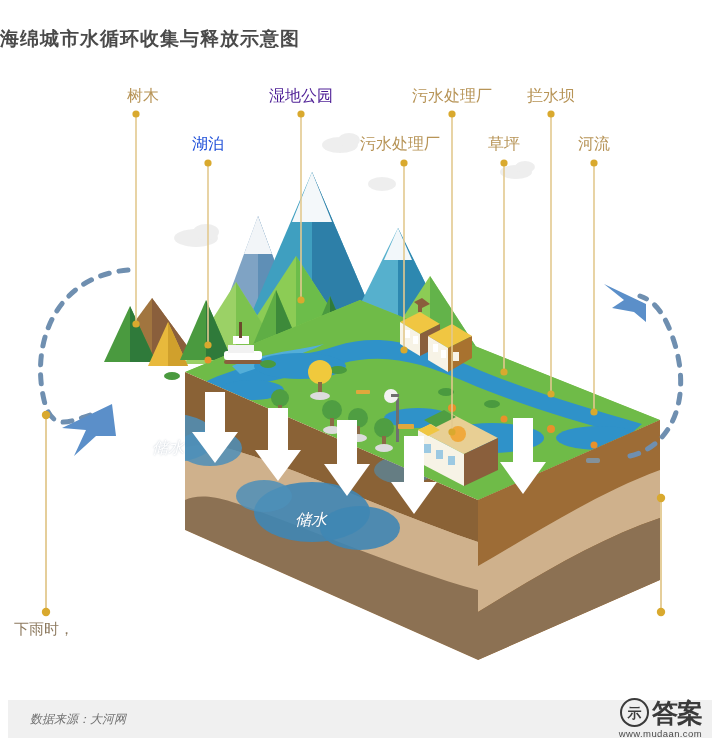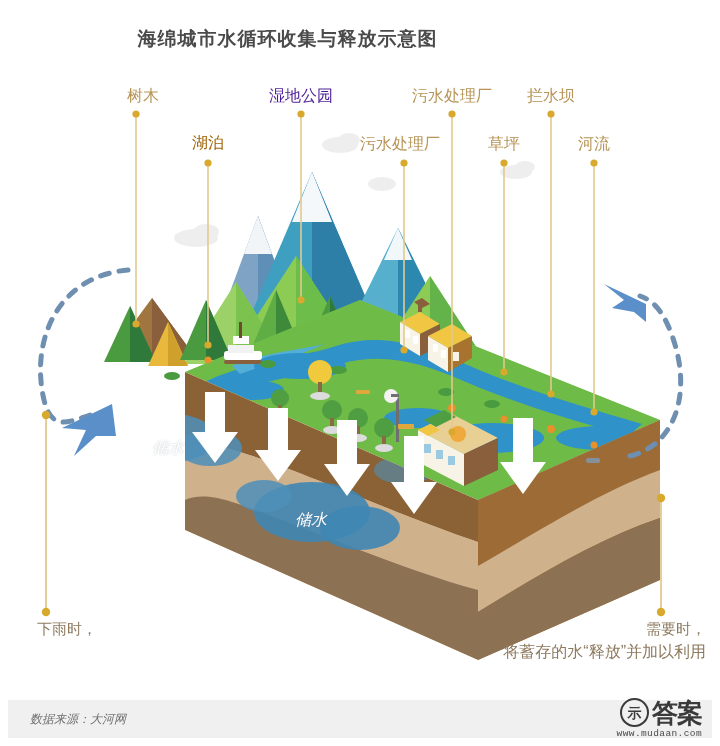--- a/index.html
+++ b/index.html
@@ -8,21 +8,20 @@
     background:#ffffff;
     font-family:"Liberation Sans","DejaVu Sans",sans-serif;
     overflow:hidden;
     position:relative;
   }
   #root{position:relative;width:720px;height:746px;}
 
   
   .title{
     position:absolute;left:0;top:26px;width:575px;
-    text-align:center;
     font-size:19px;font-weight:bold;color:#4a4a4a;
     letter-spacing:1px;
   }
 
   
   .scene{position:absolute;left:0;top:0;width:720px;height:700px;}
 
   
   .lbl{
     position:absolute;
@@ -31,21 +30,20 @@
     line-height:1;
   }
   .lbl.c{transform:translateX(-50%);}
 
   
   .cap{
     position:absolute;
     color:#8d7a5f;
     white-space:nowrap;
     line-height:1.45;
-    margin-left:23px;
   }
   .cap.left{left:14px;text-align:left;}
   .cap.right{right:14px;text-align:right;}
   .cap .l1{font-size:15px;}
   .cap .l2{font-size:16px;}
 
   
   .footbar{
     position:absolute;left:8px;top:700px;
     width:704px;height:38px;
@@ -69,21 +67,21 @@
     font-size:14px;color:#3a3a3a;font-weight:bold;
     line-height:1;
   }
   .logo-text{
     font-size:26px;font-weight:bold;color:#3a3a3a;
     letter-spacing:-1px;line-height:1;
   }
   .logo-url{
     font-size:9.5px;color:#4a4a4a;letter-spacing:.4px;
     margin-top:1px;
-    font-family:Liberation Mono, monospace;
+    font-family:Liberation Sans, sans-serif;
   }
 
   
   .store{
     position:absolute;
     color:#ffffff;font-size:16px;
     text-shadow:0 0 2px rgba(60,90,120,.35);
     white-space:nowrap;
     font-style:italic;
   }
@@ -344,40 +342,36 @@
         <circle cx="46" cy="415" r="4.2" fill="#d9a92e"></circle>
         <circle cx="46" cy="612" r="4.2" fill="#d9a92e"></circle>
         <line x1="661" y1="498" x2="661" y2="612" stroke="#e3c98f" stroke-width="1.8"></line>
         <circle cx="661" cy="498" r="4.2" fill="#d9a92e"></circle>
         <circle cx="661" cy="612" r="4.2" fill="#d9a92e"></circle>
       </g>
   </svg>
 
   <div id="callout-labels">
       <div class="lbl c" style="left: 143px; top: 88px; color: rgb(183, 148, 87);">树木</div>
-      <div class="lbl c" style="left: 208px; top: 136px; color: #a16207; font-family: Liberation Mono, monospace;">湖泊</div>
+      <div class="lbl c" style="left: 208px; top: 136px; color: #1d4ed8;">湖泊</div>
       <div class="lbl c" style="left: 301px; top: 88px; color: #4c1d95;">湿地公园</div>
       <div class="lbl c" style="left: 400px; top: 136px; color: rgb(183, 148, 87);">污水处理厂</div>
       <div class="lbl c" style="left: 452px; top: 88px; color: rgb(183, 148, 87);">污水处理厂</div>
       <div class="lbl c" style="left: 504px; top: 136px; color: rgb(183, 148, 87);">草坪</div>
       <div class="lbl c" style="left: 551px; top: 88px; color: rgb(183, 148, 87); text-align: right;">拦水坝</div>
       <div class="lbl c" style="left: 594px; top: 136px; color: rgb(183, 148, 87);">河流</div>
     </div>
 
   <div id="storage-labels">
       <div class="store" style="left: 152px; top: 438px;">储水</div>
       <div class="store" style="left: 295px; top: 510px;">储水</div>
     </div>
 
   <div class="cap left" style="top:618px;">
     <div class="l1">下雨时，</div>
-  </div>
-  <div class="cap right" style="top:618px;">
-    <div class="l1">需要时，</div>
-    <div class="l2">将蓄存的水“释放”并加以利用</div>
   </div>
 
   <div class="footbar"></div>
   <div class="source">数据来源：大河网</div>
   <div class="logo">
     <div class="logo-row">
       <div class="logo-mark">示</div>
       <div class="logo-text">答案</div>
     </div>
     <div class="logo-url">www.mudaan.com</div>

